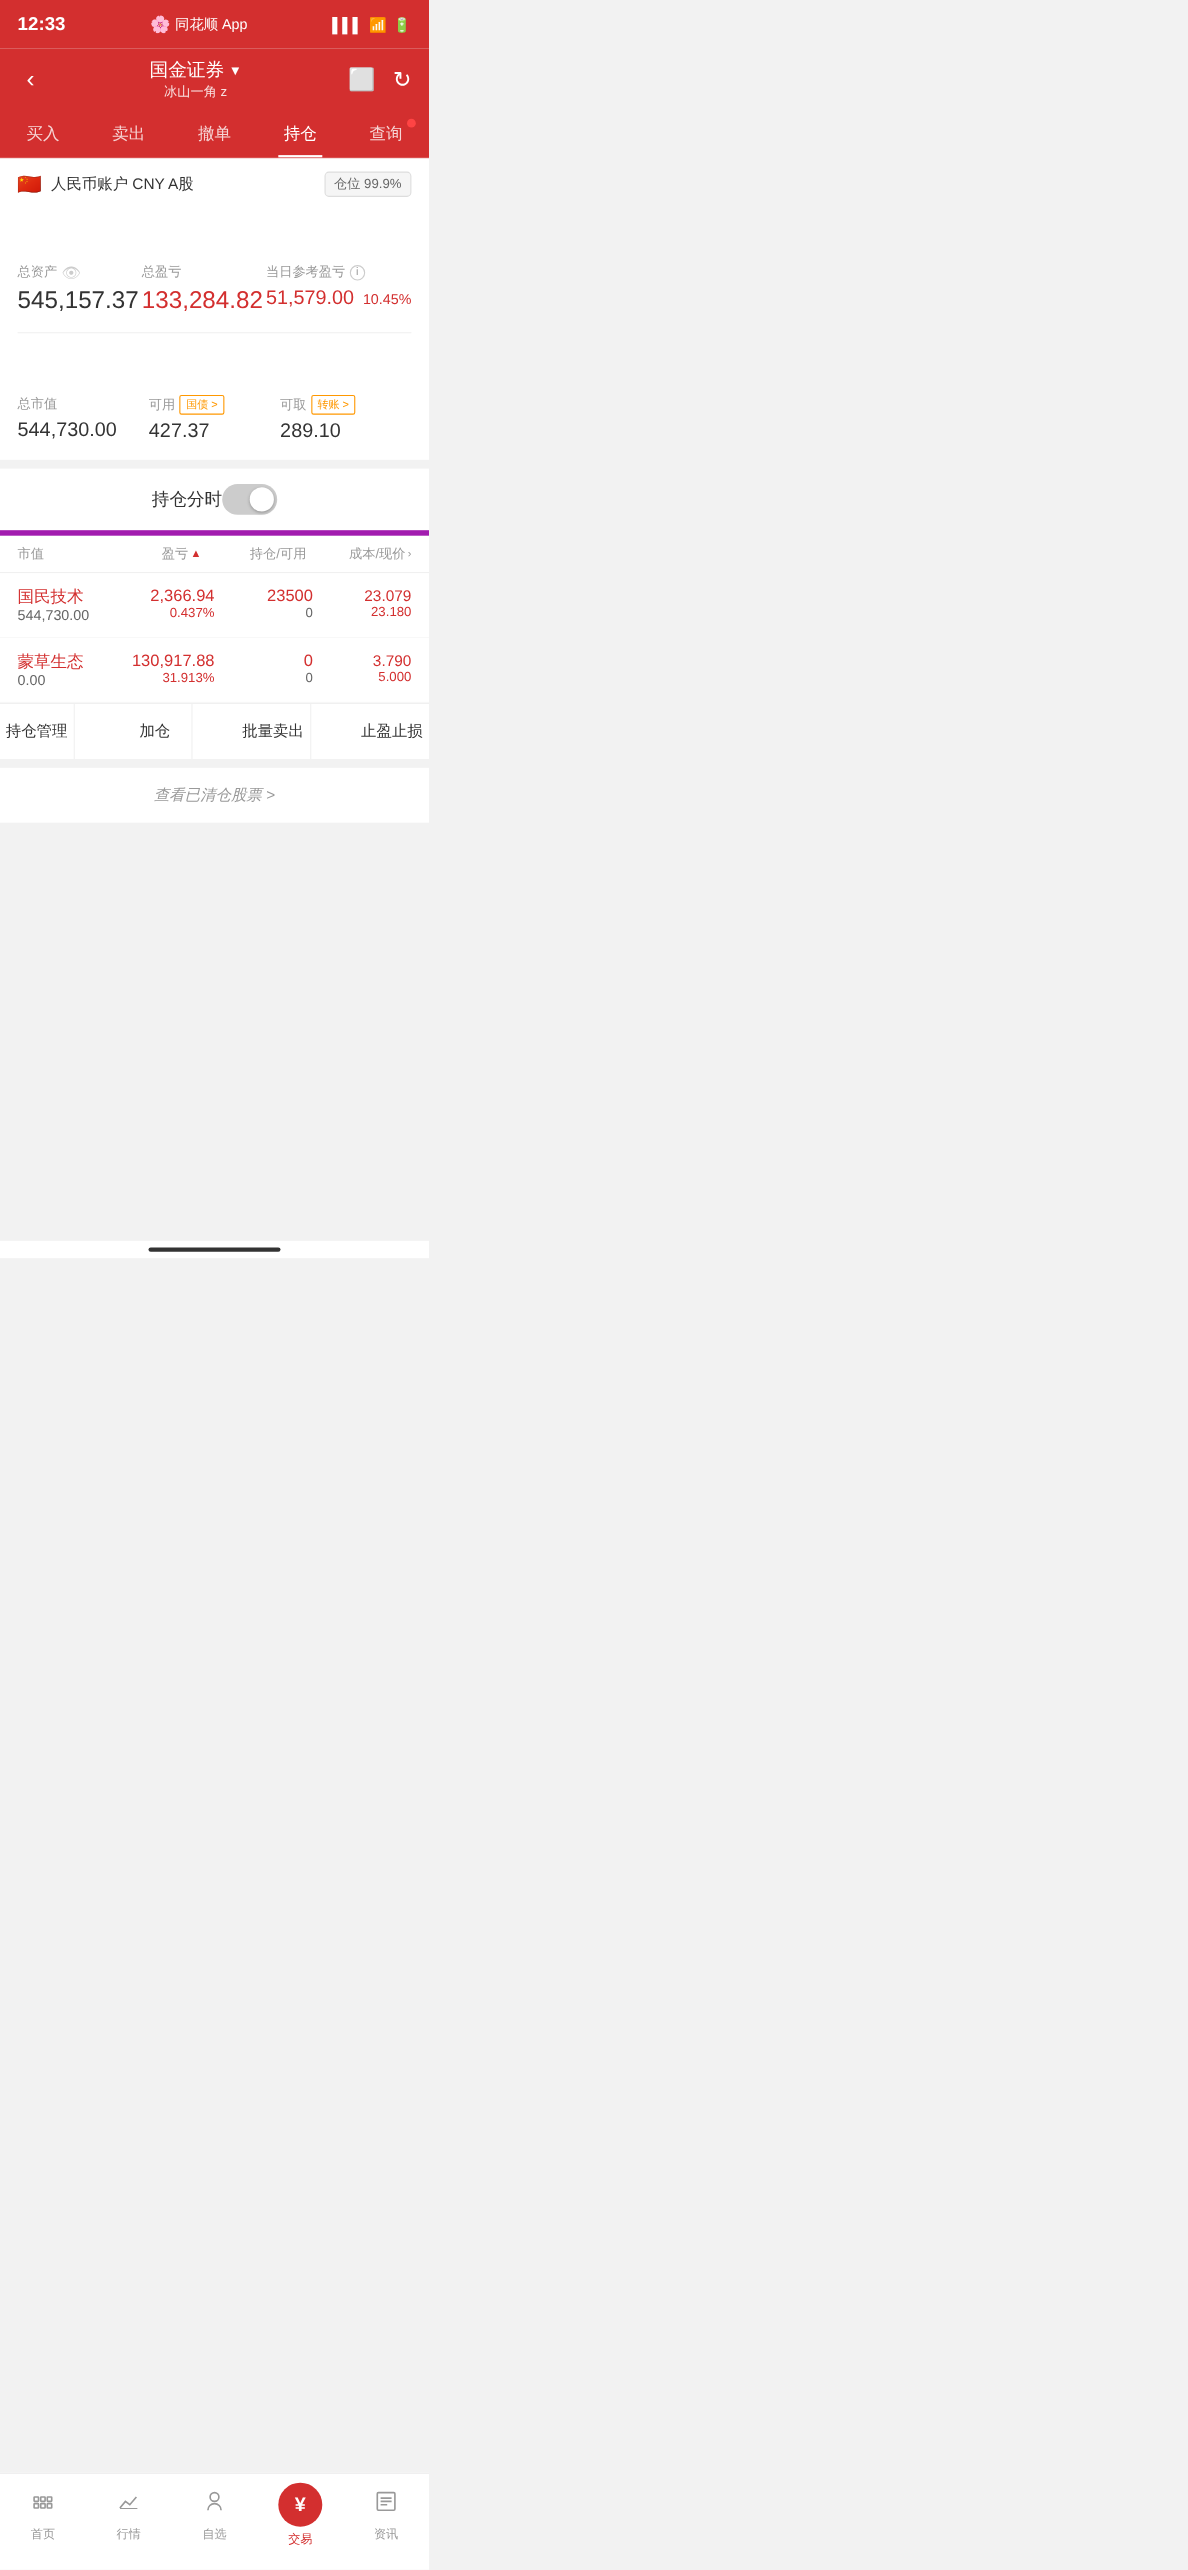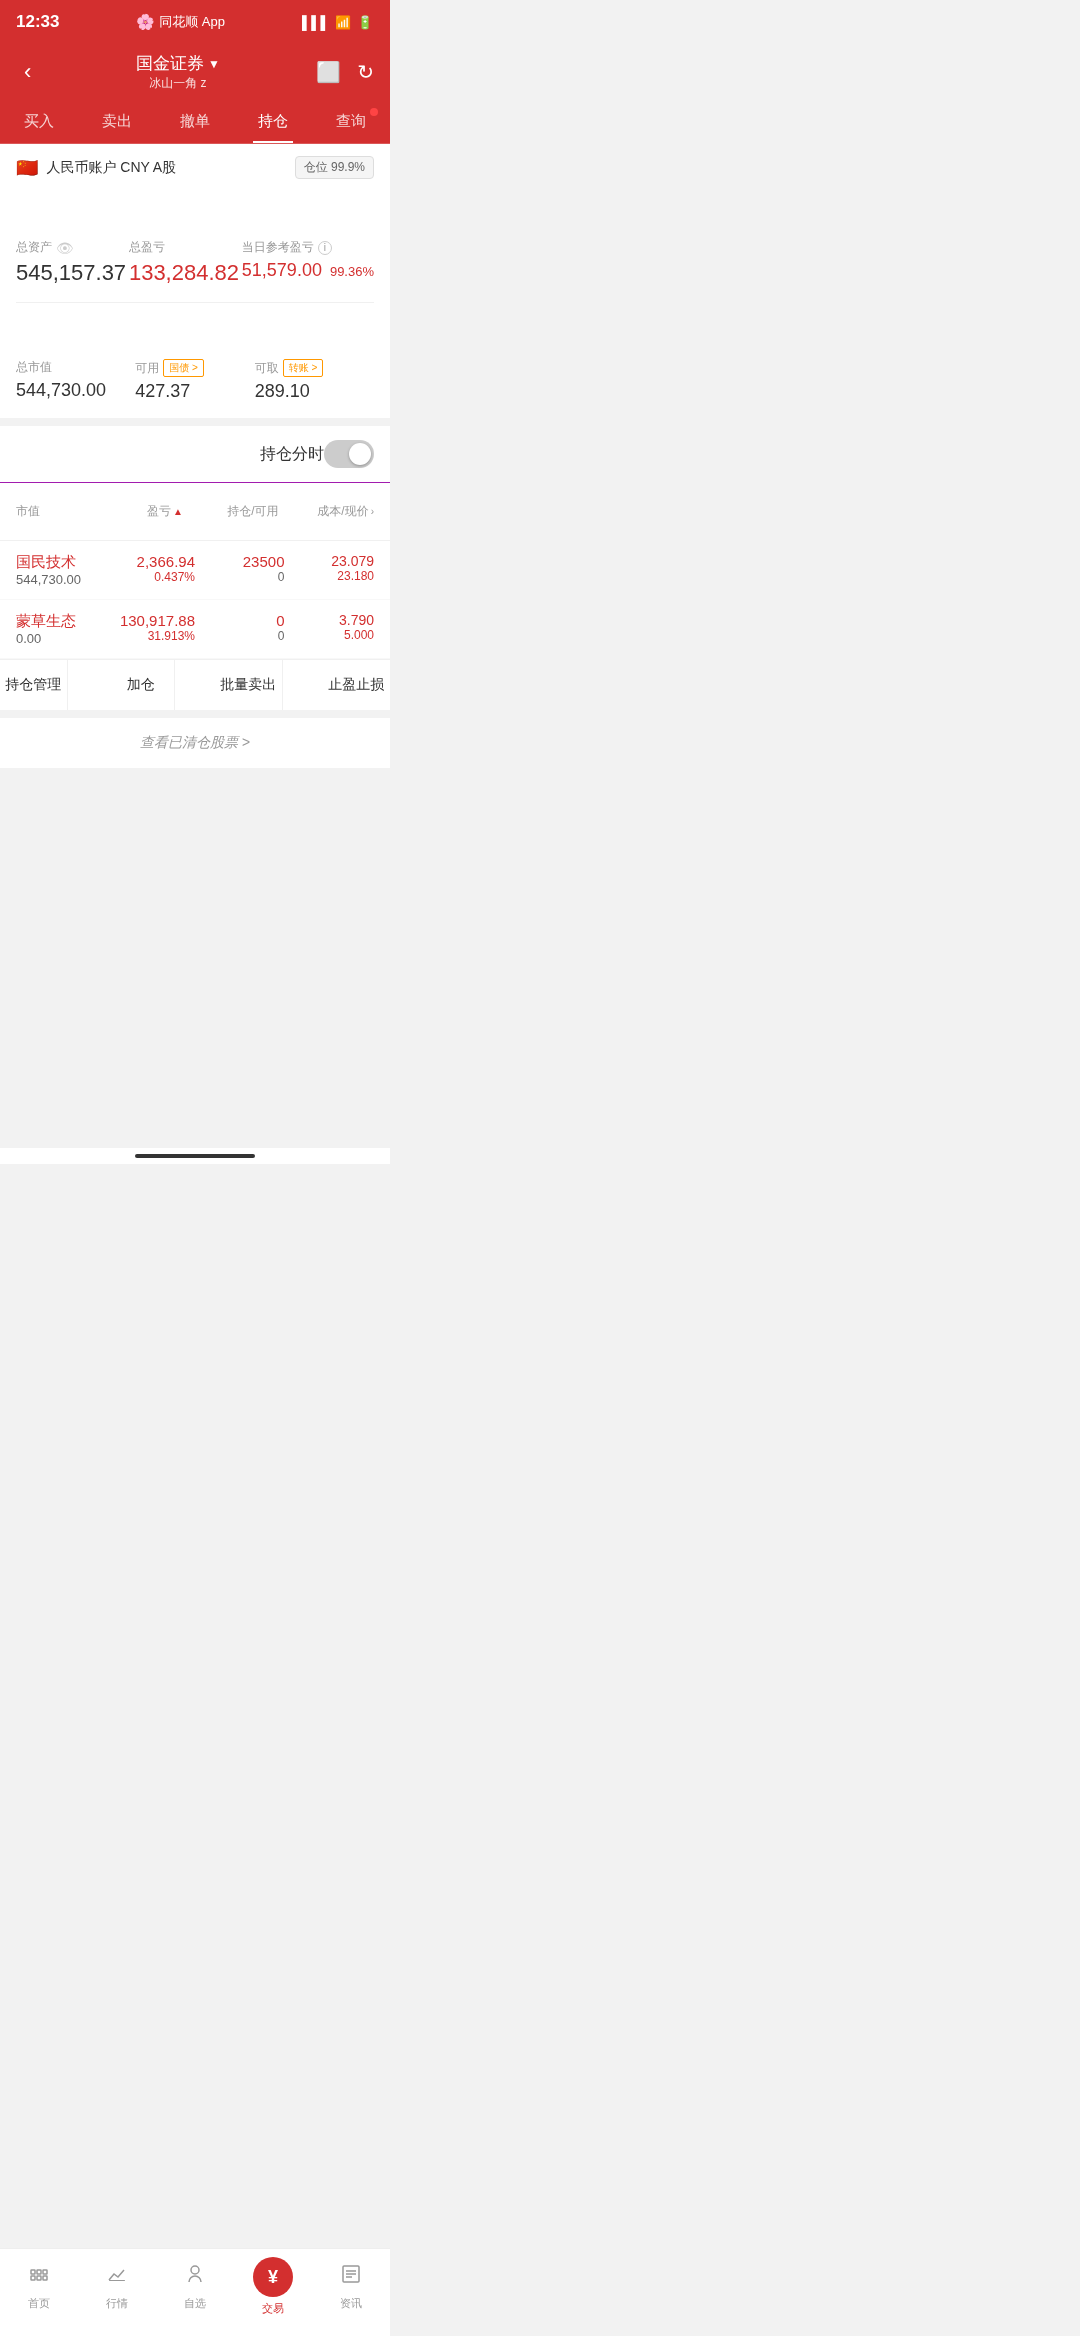--- a/index.html
+++ b/index.html
@@ -201,21 +201,21 @@
       cursor: pointer;
     }
 
     
     .holdings-section {
       background: white;
       margin-bottom: 8px;
     }
     .holdings-header {
       display: flex;
-      justify-content: flex-end;
+      justify-content: center;
       align-items: center;
       padding: 14px 16px;
     }
     .holdings-title {
       font-size: 16px;
       color: #333;
       font-weight: 500;
     }
     .toggle {
       width: 50px;
@@ -234,23 +234,23 @@
       height: 22px;
       background: white;
       border-radius: 50%;
       box-shadow: 0 1px 3px rgba(0,0,0,0.3);
     }
 
     
     .col-headers {
       display: grid;
       grid-template-columns: 1fr 1fr 1fr 1fr;
-      padding: 20px 16px;
+      padding: 8px 16px;
       border-bottom: 1px solid #f0f0f0;
-      border-top: 1px solid #a21caf;
+      border-top: 5px solid #a21caf;
       gap: 24px;
     }
     .col-header {
       font-size: 12px;
       color: #999;
       text-align: right;
     }
     .col-header:first-child {
       text-align: left;
     }
@@ -502,21 +502,21 @@
       </div>
       <div class="stat-value red">133,284.82</div>
     </div>
     <div class="stat-item">
       <div class="stat-label">
         <span>当日参考盈亏</span>
         <span class="info-icon">i</span>
       </div>
       <div style="display:flex; align-items:baseline; gap:4px;">
         <div class="stat-value red" style="font-size:18px;">51,579.00</div>
-        <span class="stat-percent">99.36%</span>
+        <span class="stat-percent">10.45%</span>
       </div>
     </div>
   </div>
 
   <div class="stats-grid2">
     <div class="stat-item">
       <div class="stat-label">
         <span>总市值</span>
       </div>
       <div class="stat-value" style="font-size:18px;">544,730.00</div>

